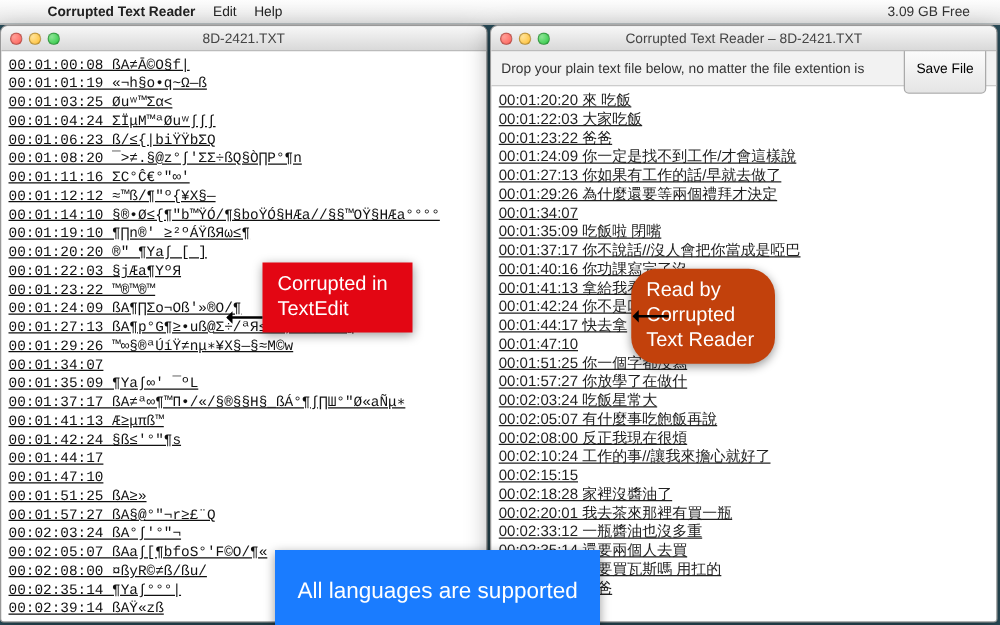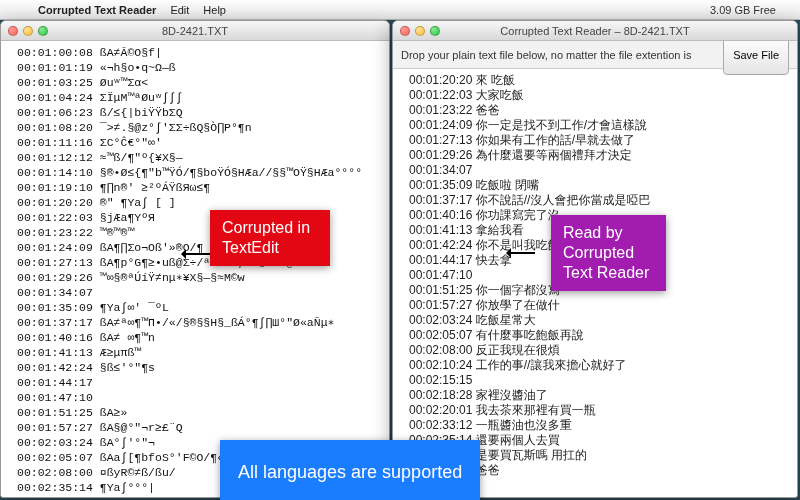--- a/index.html
+++ b/index.html
@@ -16,26 +16,26 @@
   .titlebar { height: 20px; background: linear-gradient(#f7f7f7,#d9d9d9); border-bottom: 1px solid #bbb; display: flex; align-items: center; position: relative; }
   .traffic { display: flex; gap: 5px; padding-left: 7px; }
   .dot { width: 10px; height: 10px; border-radius: 50%; border: 0.5px solid rgba(0,0,0,0.25); }
   .dot.red { background: radial-gradient(circle at 30% 30%, #ff9f97, #ff5f57); }
   .dot.yel { background: radial-gradient(circle at 30% 30%, #ffe39a, #ffbd2e); }
   .dot.grn { background: radial-gradient(circle at 30% 30%, #8ee596, #28c840); }
   .titlebar .title { position: absolute; left: 0; right: 0; text-align: center; font-size: 11px; color: #444; pointer-events: none; }
   .toolbar { height: 28px; background: #f2f2f2; border-bottom: 1px solid #ccc; display: flex; align-items: center; padding: 0 8px; gap: 20px; }
   .toolbar .hint { flex: 1; color: #333; font-size: 11px; white-space: nowrap; overflow: hidden; text-overflow: ellipsis; }
   .btn { background: linear-gradient(#fff,#e5e5e5); border: 1px solid #aaa; border-radius: 4px; padding: 13px 9px; font-size: 11px; cursor: pointer; }
-  .content { flex: 1; overflow: auto; padding: 4px 16px; font-family: "Monaco","Menlo","Courier New",monospace; font-size: 11.5px; line-height: 15px; color: #111; white-space: nowrap; }
+  .content { flex: 1; overflow: auto; padding: 4px 6px; font-family: "Monaco","Menlo","Courier New",monospace; font-size: 11.5px; line-height: 15px; color: #111; white-space: nowrap; text-decoration: underline; }
   .win-right .content { font-family: "Helvetica Neue","Heiti TC","Microsoft JhengHei",sans-serif; font-size: 12px; line-height: 15px; color: #222; }
   .row { white-space: nowrap; }
   .callout { position: absolute; color: #fff; font-size: 16px; line-height: 20px; padding: 8px 12px; box-shadow: 0 2px 8px rgba(0,0,0,0.4); }
   .callout.red { background: #e30613; left: 210px; top: 190px; width: 120px; }
-  .callout.green { background: #a21caf; left: 551px; top: 195px; width: 115px; }
+  .callout.green { background: #c2410c; left: 505px; top: 195px; width: 115px; border-radius: 21px; }
   .callout.blue { background: #1a7cff; left: 220px; top: 420px; font-size: 18px; padding: 22px 18px; }
   .arrow { position: absolute; width: 28px; height: 2px; background: #000; }
   .arrow::after { content: ""; position: absolute; left: -6px; top: -4px; border: 5px solid transparent; border-right-color: #000; }
   .arrow.a1 { left: 182px; top: 233px; }
   .arrow.a2 { left: 507px; top: 232px; }
 </style>
 </head>
 <body>
 
 <div class="menubar">
@@ -71,21 +71,20 @@
         <div class="row">00:01:19:10  ¶∏n®'  ≥²ºÁŸßЯω≤¶</div>
         <div class="row">00:01:20:20  ®" ¶Yа∫ [               ]</div>
         <div class="row">00:01:22:03  §jÆa¶YºЯ</div>
         <div class="row">00:01:23:22  ™®™®™</div>
         <div class="row">00:01:24:09  ßA¶∏Σo¬Oß'»®O/¶</div>
         <div class="row">00:01:27:13  ßA¶p°G¶≥•uß@Σ÷/ªЯ≤ß',ªu§ßuß@</div>
         <div class="row">00:01:29:26  ™∞§®ªÚíŸ≠nμ∗¥X§—§≈M©w</div>
         <div class="row">00:01:34:07</div>
         <div class="row">00:01:35:09  ¶Yа∫∞'  ¯ºL</div>
         <div class="row">00:01:37:17  ßA≠ª∞¶™П•/«/§®§§H§_ßÁ°¶∫∏Ш°"Ø«аÑμ∗</div>
-        <div class="row">00:01:40:16  ßA≠ ∞¶™n</div>
         <div class="row">00:01:41:13  Æ≥μπß™</div>
         <div class="row">00:01:42:24  §ß≤'°"¶s</div>
         <div class="row">00:01:44:17</div>
         <div class="row">00:01:47:10</div>
         <div class="row">00:01:51:25  ßA≥»</div>
         <div class="row">00:01:57:27  ßA§@°"¬r≥£¨Q</div>
         <div class="row">00:02:03:24  ßA°∫'°"¬</div>
         <div class="row">00:02:05:07  ßAа∫[¶bfoS°'F©O/¶«</div>
         <div class="row">00:02:08:00  ¤ßуR©≠ß/ßu/</div>
         <div class="row">00:02:35:14  ¶Yа∫°°°|</div>

